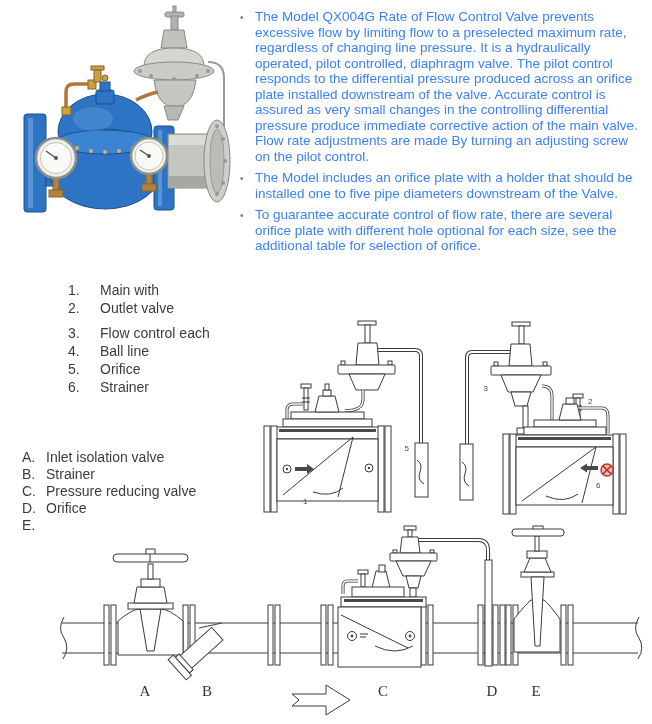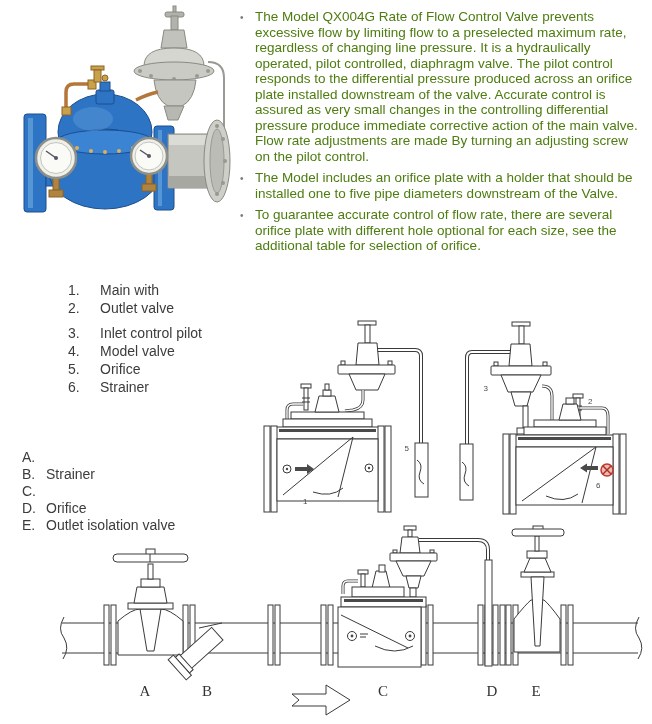--- a/index.html
+++ b/index.html
@@ -4,21 +4,21 @@
 <style>
   html,body{margin:0;padding:0;background:#ffffff;}
   .page{
     position:relative;width:652px;height:724px;background:#ffffff;overflow:hidden;
     font-family:"Liberation Sans", sans-serif;color:#3c3c3c;
   }
   .photo{position:absolute;left:8px;top:4px;}
   .intro{position:absolute;left:240px;top:9px;width:408px;}
   .bullet-row{display:flex;align-items:flex-start;margin-bottom:6px;}
   .bullet{width:15px;flex:0 0 15px;font-size:10px;color:#7a7a7a;padding-top:3px;}
-  .para{margin:0;font-size:13.5px;line-height:15.5px;color:#4d7c0f;width:385px;}
+  .para{margin:0;font-size:13.5px;line-height:15.5px;color:#3b82f6;width:385px;}
   .numlist{position:absolute;left:68px;top:281px;font-size:14px;line-height:18px;}
   .numlist .row{display:flex;}
   .numlist .row.gap{margin-top:7px;}
   .numlist .n{width:32px;flex:0 0 32px;}
   .letlist{position:absolute;left:22px;top:449px;font-size:14px;line-height:17px;}
   .letlist .row{display:flex;}
   .letlist .n{width:24px;flex:0 0 24px;}
   .diag1{position:absolute;left:243px;top:312px;}
   .diag2{position:absolute;left:446px;top:316px;}
   .diag3{position:absolute;left:0px;top:524px;}
@@ -139,54 +139,55 @@
     <div class="row">
       <span class="n">1.</span>
       <span class="l">Main with</span>
     </div>
     <div class="row">
       <span class="n">2.</span>
       <span class="l">Outlet valve</span>
     </div>
     <div class="row gap">
       <span class="n">3.</span>
-      <span class="l">Inlet control pilot</span>
+      <span class="l">Flow control each</span>
     </div>
     <div class="row">
       <span class="n">4.</span>
-      <span class="l">Model valve</span>
+      <span class="l">Ball line</span>
     </div>
     <div class="row">
       <span class="n">5.</span>
       <span class="l">Orifice</span>
     </div>
     <div class="row">
       <span class="n">6.</span>
       <span class="l">Strainer</span>
     </div>
   </div>
 
   <div class="letlist">
     <div class="row">
       <span class="n">A.</span>
+      <span class="l">Inlet isolation valve</span>
     </div>
     <div class="row">
       <span class="n">B.</span>
       <span class="l">Strainer</span>
     </div>
     <div class="row">
       <span class="n">C.</span>
+      <span class="l">Pressure reducing valve</span>
     </div>
     <div class="row">
       <span class="n">D.</span>
       <span class="l">Orifice</span>
     </div>
     <div class="row">
       <span class="n">E.</span>
-      <span class="l">Outlet isolation valve</span>
     </div>
   </div>
 
   <svg class="diag1" width="212" height="202" viewBox="0 0 212 202">
 
     <path class="tube" d="M131,38 L172,38 Q178,38 178,44 L178,131"></path>
     <path class="tubein" d="M131,38 L172,38 Q178,38 178,44 L178,131"></path>
 
     <g>
       <rect class="wf" x="172" y="131" width="13" height="54"></rect>

